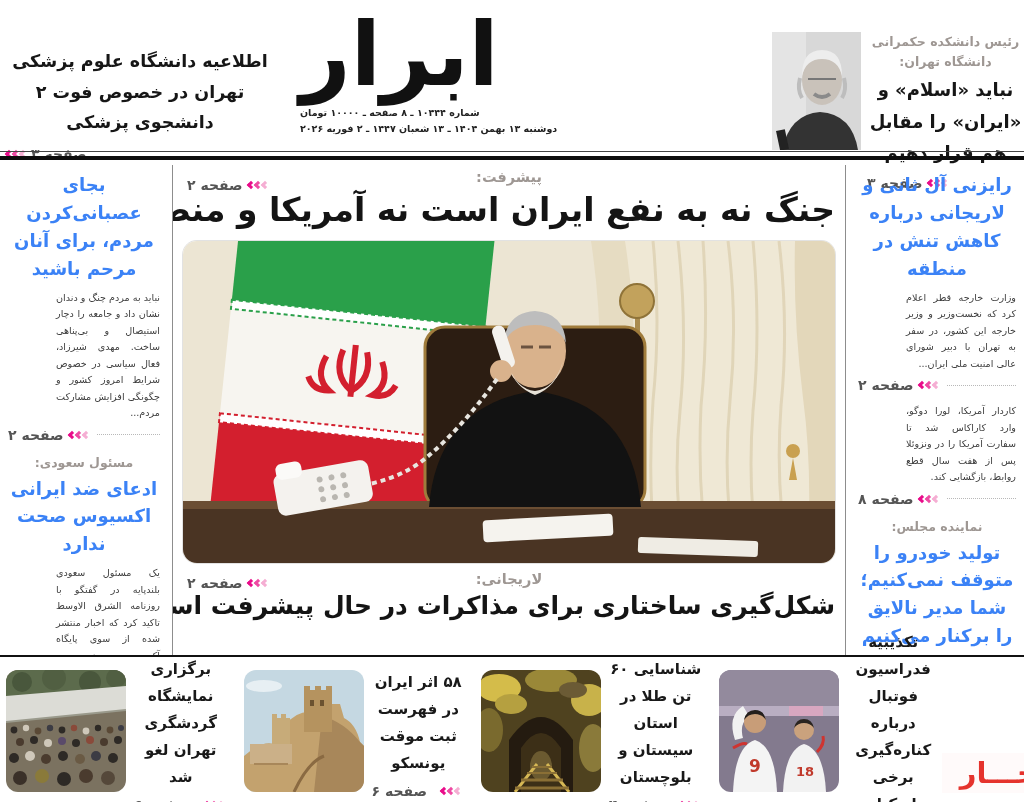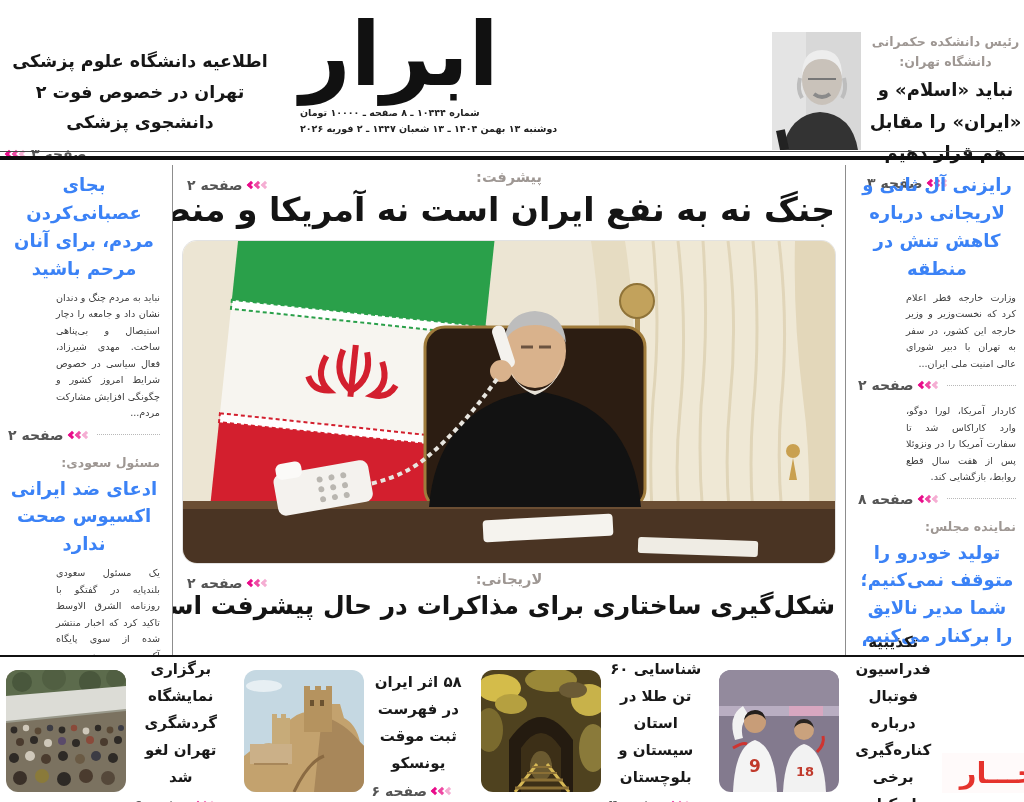--- a/index.html
+++ b/index.html
@@ -29,21 +29,21 @@
 
   
   .col { position:absolute; top:165px; height:490px; overflow:hidden; }
   .col-left  { left:0;  width:170px; padding:6px 10px 0 8px; }
   .col-right { right:0; width:176px; padding:6px 8px 0 10px; }
   .col-center{ left:172px; width:674px; border-left:1px solid #8d8d8d; border-right:1px solid #8d8d8d; padding:4px 10px 0 10px; }
 
   .art { margin-bottom:10px; }
   .art h3 { font-size:18px; font-weight:bold; color:#3b82f6; text-align:center; line-height:1.55; margin-bottom:7px; }
   .art h3.red { color:#c42127; }
-  .art .kicker { margin-bottom:2px; }
+  .art .kicker { text-align:center; margin-bottom:2px; }
   .art .body { font-size:9.6px; color:#3c3c3c; line-height:1.72; text-align:justify;margin-left:48px; }
   .art .pageref { margin-top:5px; }
 
   
   .lead-kicker { text-align:center; font-size:14.5px; font-weight:bold; color:#9e9793; }
   .lead-h { text-align:center; font-size:33px; font-weight:bold; color:#141414; white-space:nowrap; line-height:1.5; }
   .center-ref { position:absolute; left:14px; top:12px; }
   .photo-main { width:652px; height:322px; margin:6px auto 0 auto; border-radius:14px; overflow:hidden; box-shadow:0 0 0 1px #e2e2e2; }
   .second-lead { position:relative; margin-top:8px; }
   .second-lead .pageref { position:absolute; left:4px; top:4px; }
@@ -55,21 +55,21 @@
   .chevs { display:inline-flex; direction:ltr; align-items:center; gap:1px; }
   .chev { display:inline-block; width:6px; height:6px; border-left:3.2px solid; border-bottom:3.2px solid; transform:rotate(45deg); }
   .c1 { border-color:#e90c8a; } .c2 { border-color:#ee4aa3; } .c3 { border-color:#f5aed3; }
   .leader { flex:1; border-bottom:1.5px dotted #b8b8b8; height:1px; margin-left:3px; }
 
   
   .bottom { position:absolute; top:660px; left:0; width:950px; height:142px; display:flex; direction:rtl; }
   .bitem { width:256px; display:flex; direction:rtl; padding:6px 10px 0 6px; }
   .btext { flex:1; display:flex; flex-direction:column; justify-content:center; padding-left:8px; }
   .btext h4 { font-size:15px; font-weight:bold; color:#191919; text-align:center; line-height:1.8; }
-  .btext .pageref { margin-top:6px; margin-right:4px; }
+  .btext .pageref { margin-top:6px; margin-right:4px;justify-content:space-between; }
   .bphoto { flex:none; width:120px; height:122px; border-radius:12px; overflow:hidden; margin-top:4px; }
 
   
   .watermark { position:absolute; top:753px; right:0; width:82px; height:40px; background:rgba(255,249,249,0.82);
                overflow:hidden; display:flex; align-items:center; }
   .wm-text { color:#e5332d; font-size:29px; font-weight:bold; white-space:nowrap; margin-right:-14px; letter-spacing:1px; }
 </style>
 </head>
 <body>
 

